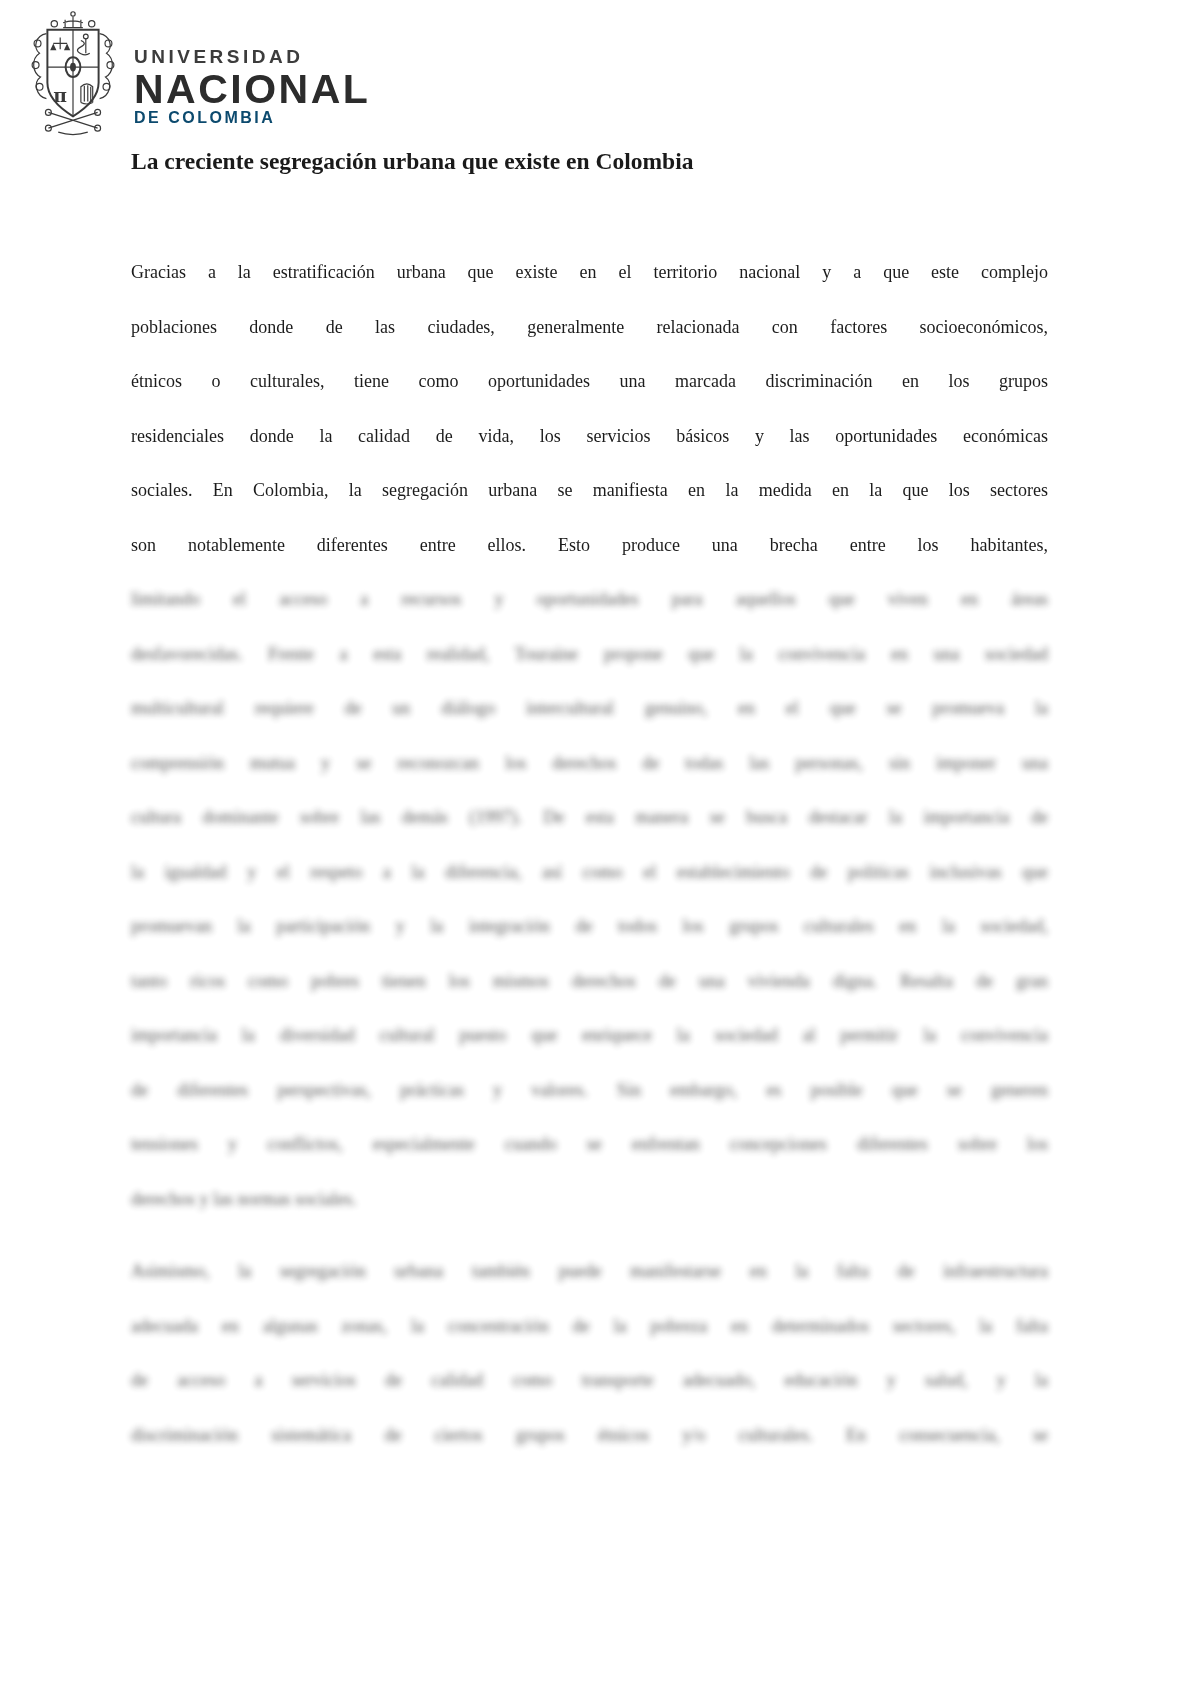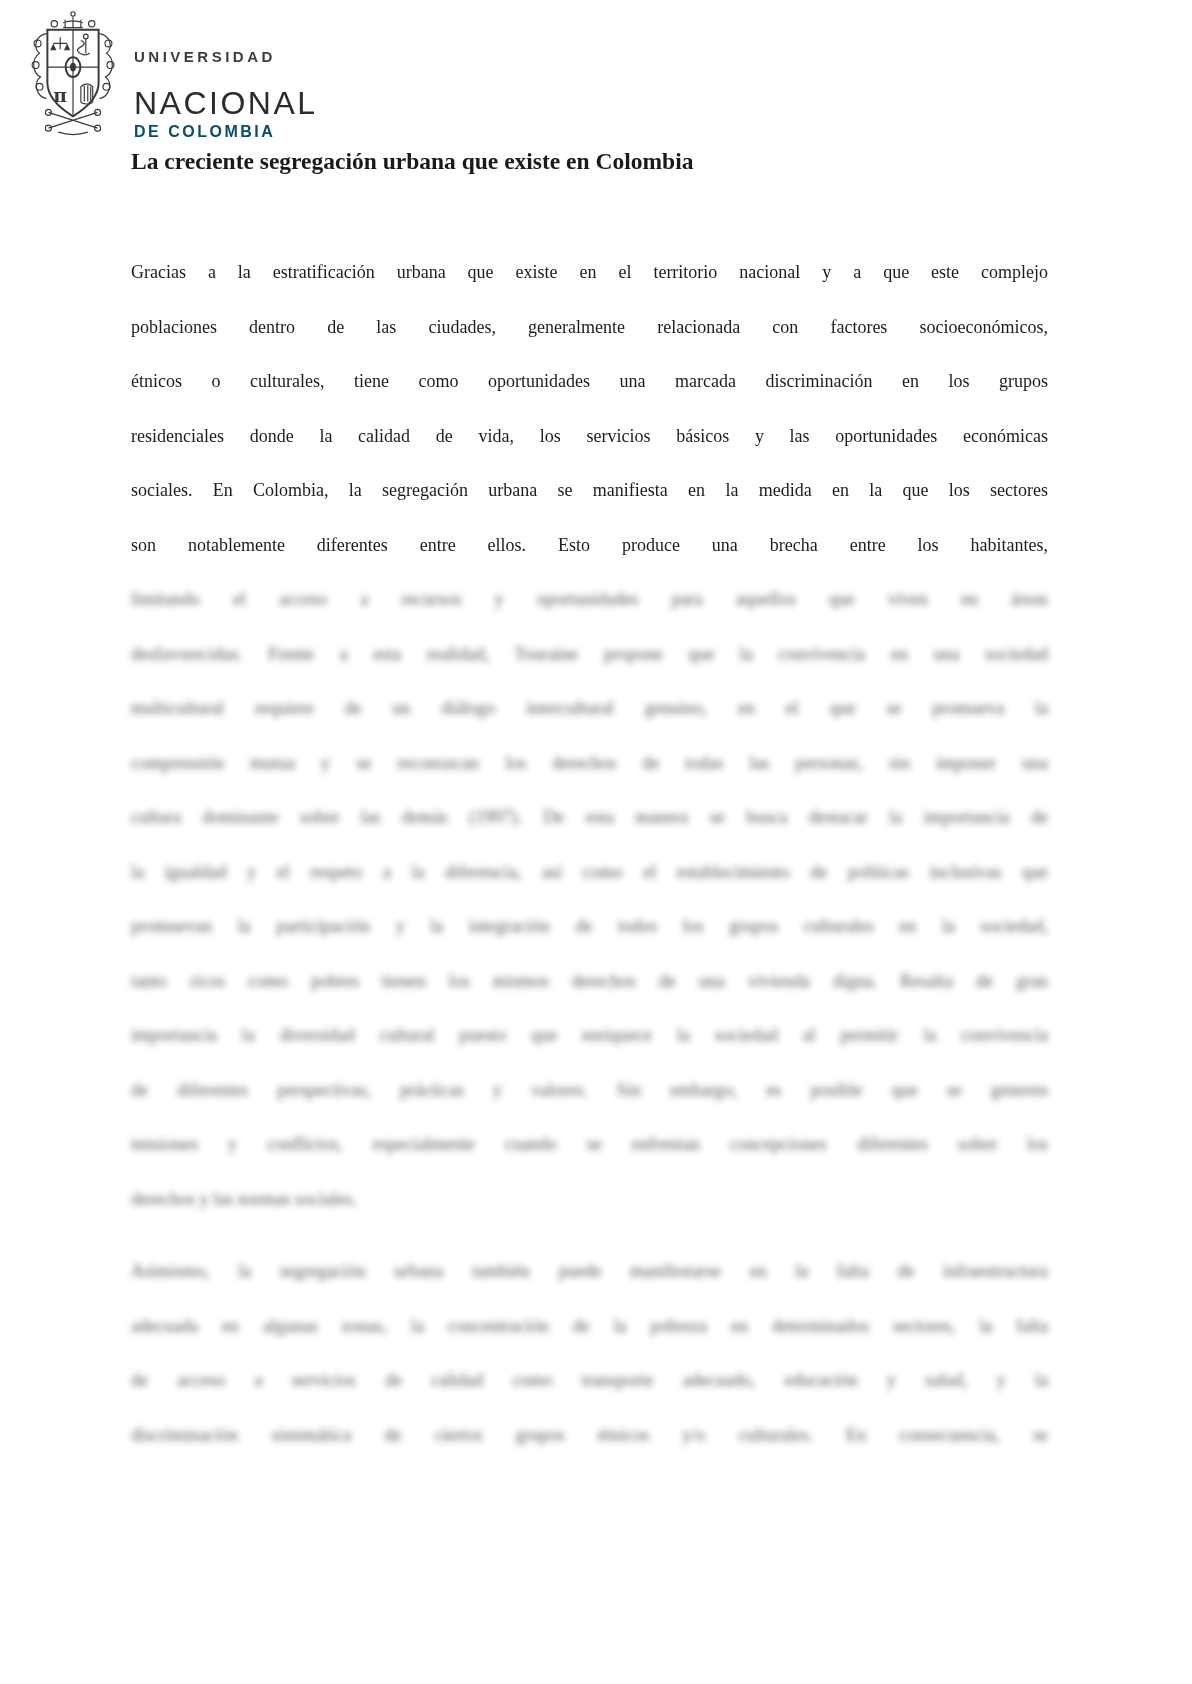--- a/index.html
+++ b/index.html
@@ -8,22 +8,22 @@
     width:1192px;height:1684px;
     background:#ffffff;
     font-family:"Liberation Serif", serif;
     color:#1c1c1c;
     overflow:hidden;
   }
   
   .logo{position:absolute;left:28px;top:8px;width:330px;height:132px;}
   .crest{position:absolute;left:0;top:0;width:90px;height:130px;}
   .logo-text{position:absolute;left:106px;top:40px;font-family:"Liberation Sans", sans-serif;}
-  .logo-universidad{font-size:15px;font-weight:600;letter-spacing:3.5px;color:#3c3c3c;line-height:18px;}
-  .logo-nacional{font-size:32px;font-weight:400;letter-spacing:2.5px;color:#2c2c2c;line-height:34px;margin-top:20px;}
+  .logo-universidad{font-size:19px;font-weight:600;letter-spacing:3.5px;color:#3c3c3c;line-height:18px;}
+  .logo-nacional{font-size:41px;font-weight:700;letter-spacing:2.5px;color:#2c2c2c;line-height:34px;margin-top:6px;}
   .logo-decolombia{font-size:16px;font-weight:700;letter-spacing:2.5px;color:#0c4a6e;line-height:19px;margin-top:2px;}
   
   .doc-title{
     position:absolute;left:131px;top:141px;width:917px;height:40px;
     line-height:40px;text-align:left;
     font-size:23.5px;font-weight:700;color:#1a1a1a;
   }
   
   .textcol{
     position:absolute;left:131px;top:245px;width:917px;
@@ -114,21 +114,21 @@
       <div class="logo-decolombia">DE COLOMBIA</div>
     </div>
   </div>
 
   <div class="doc-title">La creciente segregación urbana que existe en Colombia</div>
 
   <div class="textcol">
 
     <div class="para">
       <div class="line">Gracias a la estratificación urbana que existe en el territorio nacional y a que este complejo</div>
-      <div class="line">poblaciones dentro de las ciudades, generalmente relacionada con factores socioeconómicos,</div>
+      <div class="line">poblaciones donde de las ciudades, generalmente relacionada con factores socioeconómicos,</div>
       <div class="line">étnicos o culturales, tiene como oportunidades una marcada discriminación en los grupos</div>
       <div class="line">residenciales donde la calidad de vida, los servicios básicos y las oportunidades económicas</div>
       <div class="line">sociales. En Colombia, la segregación urbana se manifiesta en la medida en la que los sectores</div>
       <div class="line">son notablemente diferentes entre ellos. Esto produce una brecha entre los habitantes,</div>
       <div class="line blurred">limitando el acceso a recursos y oportunidades para aquellos que viven en áreas</div>
       <div class="line blurred">desfavorecidas. Frente a esta realidad, Touraine propone que la convivencia en una sociedad</div>
       <div class="line blurred">multicultural requiere de un diálogo intercultural genuino, en el que se promueva la</div>
       <div class="line blurred">comprensión mutua y se reconozcan los derechos de todas las personas, sin imponer una</div>
       <div class="line blurred">cultura dominante sobre las demás (1997). De esta manera se busca destacar la importancia de</div>
       <div class="line blurred">la igualdad y el respeto a la diferencia, así como el establecimiento de políticas inclusivas que</div>

